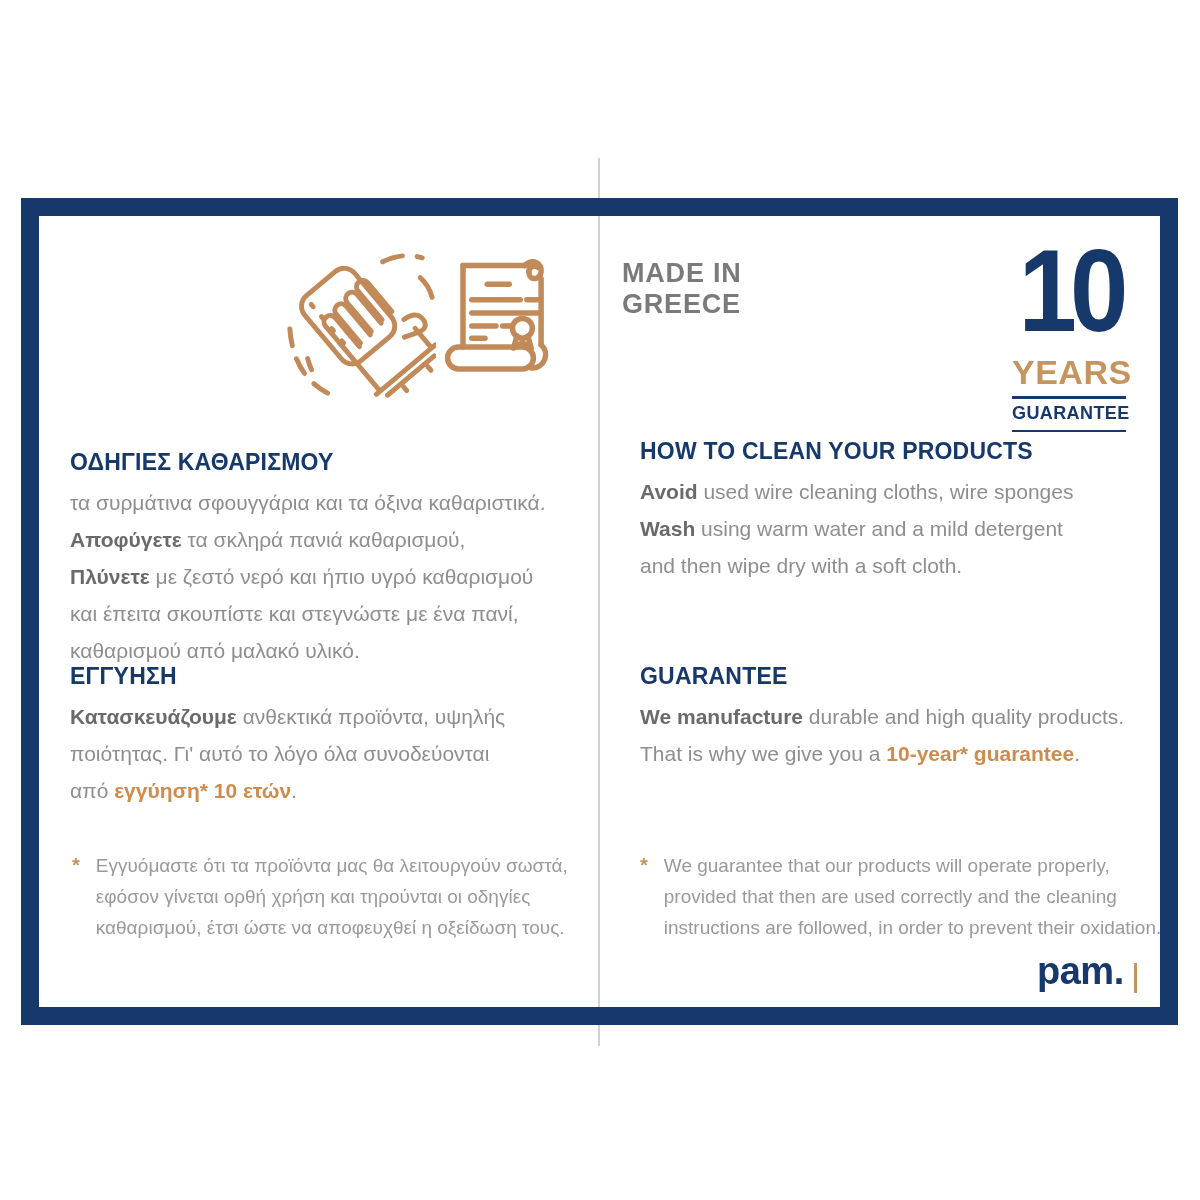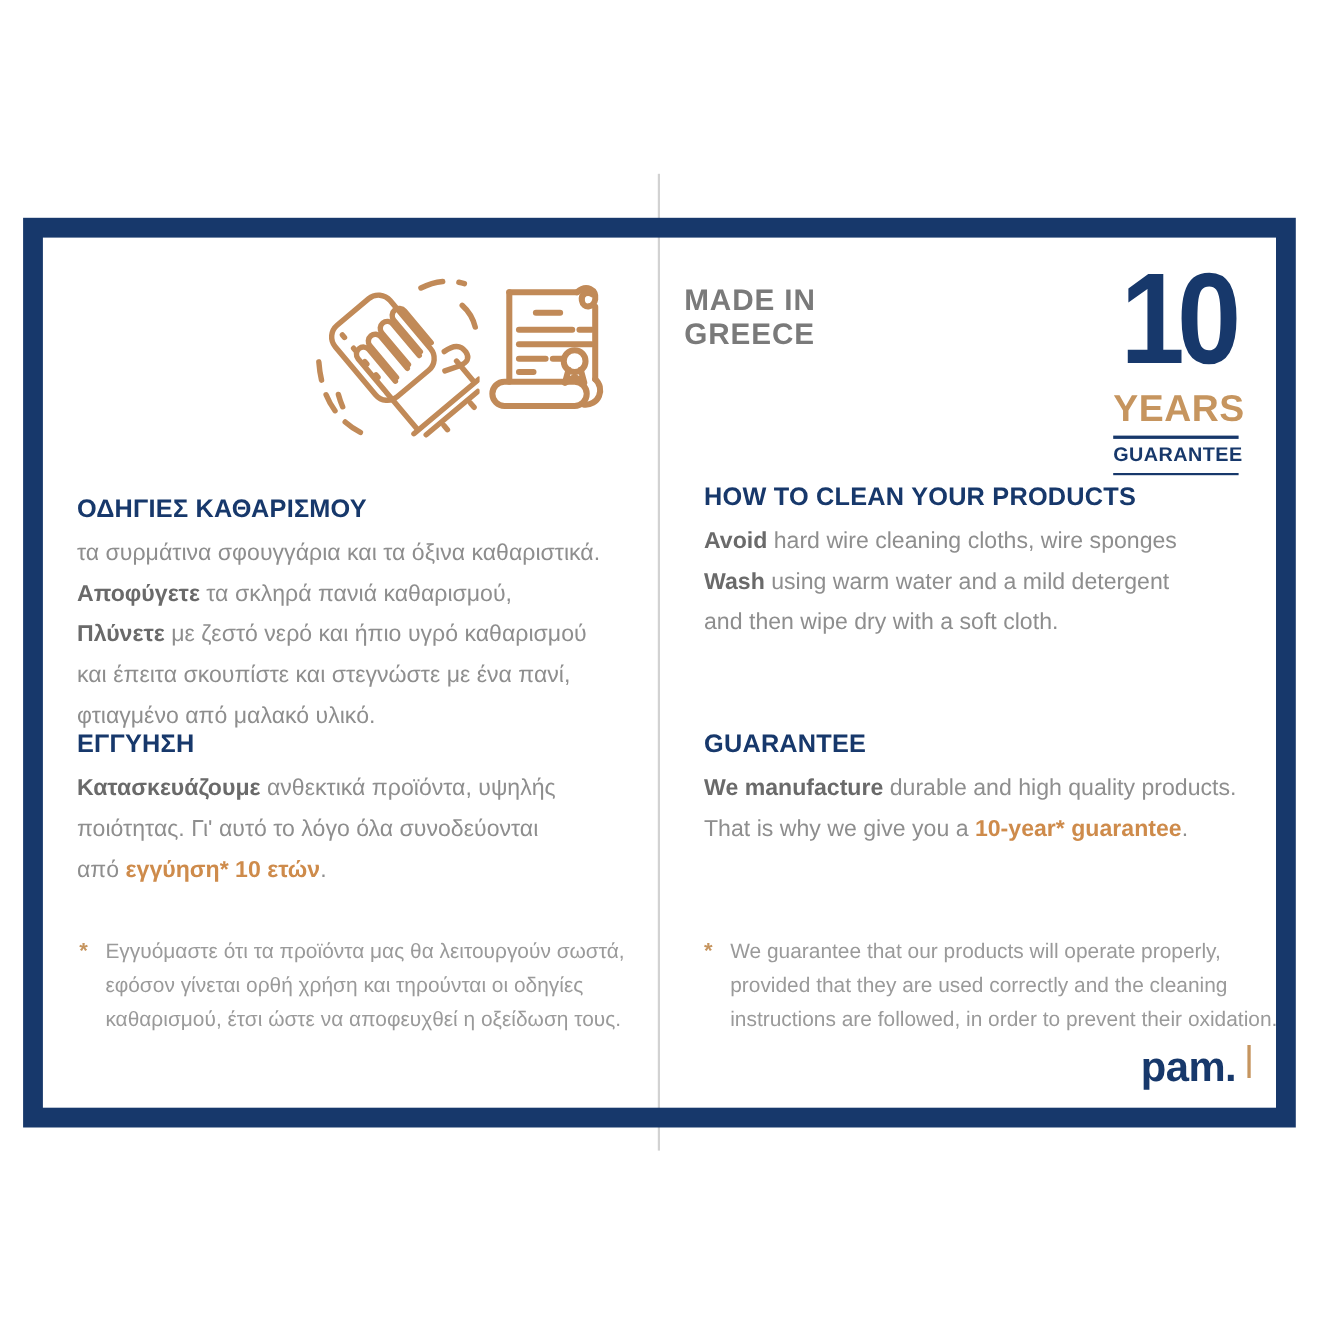--- a/index.html
+++ b/index.html
@@ -41,21 +41,21 @@
   .lead { font-weight:700; color:#6A6A6A; }
   .accent { font-weight:700; color:#CE8B4B; }
 
   
   .footnote { display:flex; align-items:flex-start; }
   .fn-marker { color:#C6955F; font-weight:700; font-size:20px;
     line-height:31px; margin-right:16px; }
   .fn-text { font-size:19px; color:#9A9A9A; line-height:31px; white-space:nowrap; }
 
   
-  .brand { left:1037px; top:950px; display:flex; align-items:flex-start; }
+  .brand { left:1037px; top:950px; display:flex; align-items:flex-end; }
   .brand-name { font-size:38px; font-weight:700; color:#17386B; letter-spacing:-0.5px; }
   .brand-bar { width:3px; height:30px; background:#C6955F; margin-left:10px; }
 
   svg { display:block; }
 </style>
 </head>
 <body>
 
 <div class="fold"></div>
 <div class="frame"></div>
@@ -120,57 +120,57 @@
   <div class="badge-guarantee">GUARANTEE</div>
   <div class="badge-rule2"></div>
 </div>
 
 <section class="abs sec" style="left:70px; top:438px;margin-top:11px;">
   <h2 class="heading">ΟΔΗΓΙΕΣ ΚΑΘΑΡΙΣΜΟΥ</h2>
   <p class="line"><span>τα συρμάτινα σφουγγάρια και τα όξινα καθαριστικά.</span></p>
   <p class="line"><span class="lead">Αποφύγετε</span><span> τα σκληρά πανιά καθαρισμού,</span></p>
   <p class="line"><span class="lead">Πλύνετε</span><span> με ζεστό νερό και ήπιο υγρό καθαρισμού</span></p>
   <p class="line"><span>και έπειτα σκουπίστε και στεγνώστε με ένα πανί,</span></p>
-  <p class="line"><span>φτιαγμένο από μαλακό υλικό.</span></p>
+  <p class="line"><span>καθαρισμού από μαλακό υλικό.</span></p>
 </section>
 
 <section class="abs sec" style="left:70px; top:663px;">
   <h2 class="heading">ΕΓΓΥΗΣΗ</h2>
   <p class="line"><span class="lead">Κατασκευάζουμε</span><span> ανθεκτικά προϊόντα, υψηλής</span></p>
   <p class="line"><span>ποιότητας. Γι' αυτό το λόγο όλα συνοδεύονται</span></p>
   <p class="line"><span>από </span><span class="accent">εγγύηση* 10 ετών</span><span>.</span></p>
 </section>
 
 <div class="abs footnote" style="left:72px; top:850px;">
   <span class="fn-marker">*</span>
   <div class="fn-text">
     <div>Εγγυόμαστε ότι τα προϊόντα μας θα λειτουργούν σωστά,</div>
     <div>εφόσον γίνεται ορθή χρήση και τηρούνται οι οδηγίες</div>
     <div>καθαρισμού, έτσι ώστε να αποφευχθεί η οξείδωση τους.</div>
   </div>
 </div>
 
 <section class="abs sec" style="left:640px; top:438px;">
   <h2 class="heading">HOW TO CLEAN YOUR PRODUCTS</h2>
-  <p class="line"><span class="lead">Avoid</span><span> hard wire cleaning cloths, wire sponges</span></p>
+  <p class="line"><span class="lead">Avoid</span><span> used wire cleaning cloths, wire sponges</span></p>
   <p class="line"><span class="lead">Wash</span><span> using warm water and a mild detergent</span></p>
   <p class="line"><span>and then wipe dry with a soft cloth.</span></p>
 </section>
 
 <section class="abs sec" style="left:640px; top:663px;">
   <h2 class="heading">GUARANTEE</h2>
   <p class="line"><span class="lead">We manufacture</span><span> durable and high quality products.</span></p>
   <p class="line"><span>That is why we give you a </span><span class="accent">10-year* guarantee</span><span>.</span></p>
 </section>
 
 <div class="abs footnote" style="left:640px; top:850px;">
   <span class="fn-marker">*</span>
   <div class="fn-text">
     <div>We guarantee that our products will operate properly,</div>
-    <div>provided that they are used correctly and the cleaning</div>
+    <div>provided that then are used correctly and the cleaning</div>
     <div>instructions are followed, in order to prevent their oxidation.</div>
   </div>
 </div>
 
 <div class="abs brand">
   <span class="brand-name">pam.</span>
   <span class="brand-bar"></span>
 </div>
 
 </body></html>

